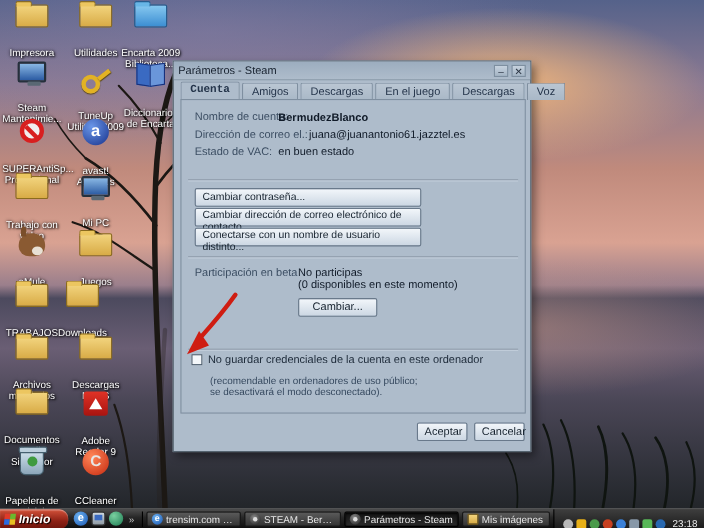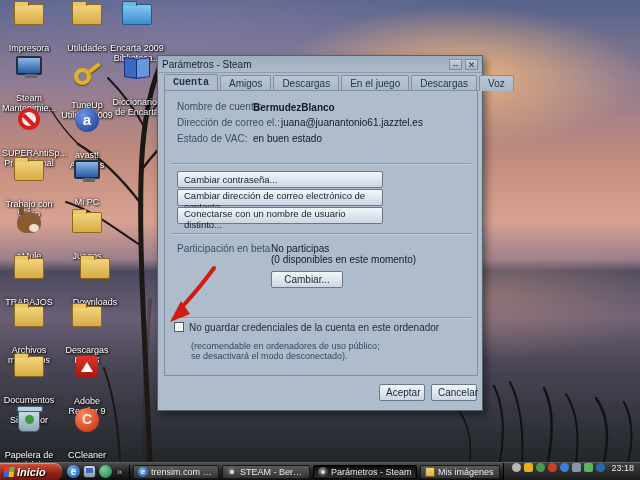--- a/index.html
+++ b/index.html
@@ -73,21 +73,21 @@
   .q-desk::after{content:"";position:absolute;left:2px;top:2px;width:7px;height:5px;background:#3a6ac0;}
   .q-media{background:radial-gradient(circle at 35% 30%,#7ad0a0,#1a7a50);border-radius:50%;}
   .ovf{color:#ccc;font-size:9px;padding:0 2px;cursor:pointer;}
   .twin{height:14px;margin-left:3px;display:flex;align-items:center;gap:3px;padding:0 4px;background:linear-gradient(#5a5a5a,#333);border:1px solid #171717;border-radius:2px;color:#e8e8e8;font-size:9px;white-space:nowrap;overflow:hidden;cursor:pointer;}
   .twin.active{background:linear-gradient(#141414,#2b2b2b);border-color:#000;box-shadow:inset 0 1px 2px #000;}
   .ticon{width:10px;height:10px;flex:none;}
   .t-ie{border-radius:50%;background:radial-gradient(circle at 35% 30%,#6ab0f0,#1a56b0);color:#fff;font-size:8px;font-weight:bold;text-align:center;line-height:10px;}
   .t-steam{border-radius:50%;background:radial-gradient(circle at 40% 35%,#8a8a8a,#1a1a1a);position:relative;}
   .t-steam::after{content:"";position:absolute;left:3px;top:3px;width:4px;height:4px;border-radius:50%;background:#ddd;}
   .t-folder{background:linear-gradient(#f2d47e,#d8ab46);border:1px solid #7a5e18;border-radius:1px;}
-  #tray{margin-left:auto;height:18px;display:flex;align-items:flex-start;gap:3px;padding:0 6px 0 8px;border-left:1px solid #000;background:linear-gradient(#3e3e3e,#1a1a1a);}
+  #tray{margin-left:auto;height:18px;display:flex;align-items:flex-end;gap:3px;padding:0 6px 0 8px;border-left:1px solid #000;background:linear-gradient(#3e3e3e,#1a1a1a);}
   .tico{width:9px;height:9px;border-radius:2px;cursor:pointer;}
   #clock{color:#e8e8e8;font-size:9px;margin-left:3px;}
   .twin .lbl{overflow:hidden;text-overflow:ellipsis;}
 </style>
 </head>
 <body>
 
 <div id="stage">
 
   <svg class="bgart" width="640" height="462">
@@ -166,21 +166,21 @@
     </div>
   <div class="dicon" style="left:60px;top:212px">
       <div class="glyph g-folder"></div>
       <div class="label">Juegos</div>
     </div>
 
   <div class="dicon" style="left:2px;top:258px">
       <div class="glyph g-folder"></div>
       <div class="label">TRABAJOS</div>
     </div>
-  <div class="dicon" style="left:68px;top:258px">
+  <div class="dicon" style="left:48px;top:258px">
       <div class="glyph g-folder"></div>
       <div class="label">Downloads</div>
     </div>
 
   <div class="dicon" style="left:2px;top:306px">
       <div class="glyph g-folder"></div>
       <div class="label">Archivos mandados</div>
     </div>
   <div class="dicon" style="left:60px;top:306px">
       <div class="glyph g-folder"></div>

